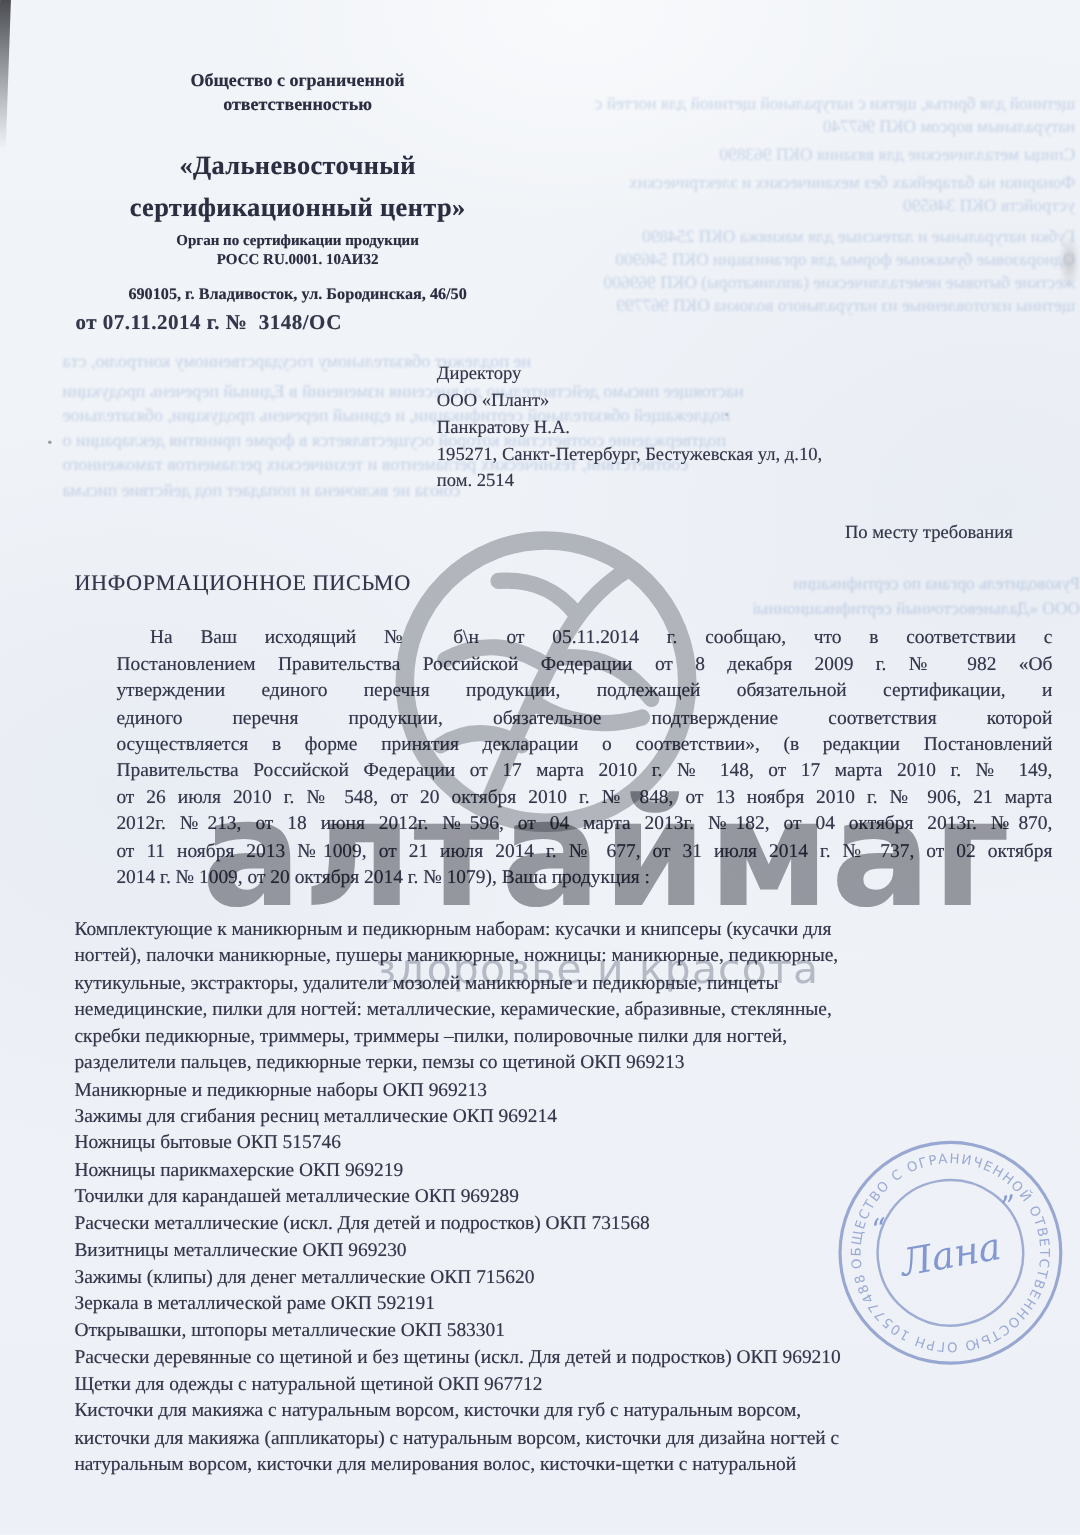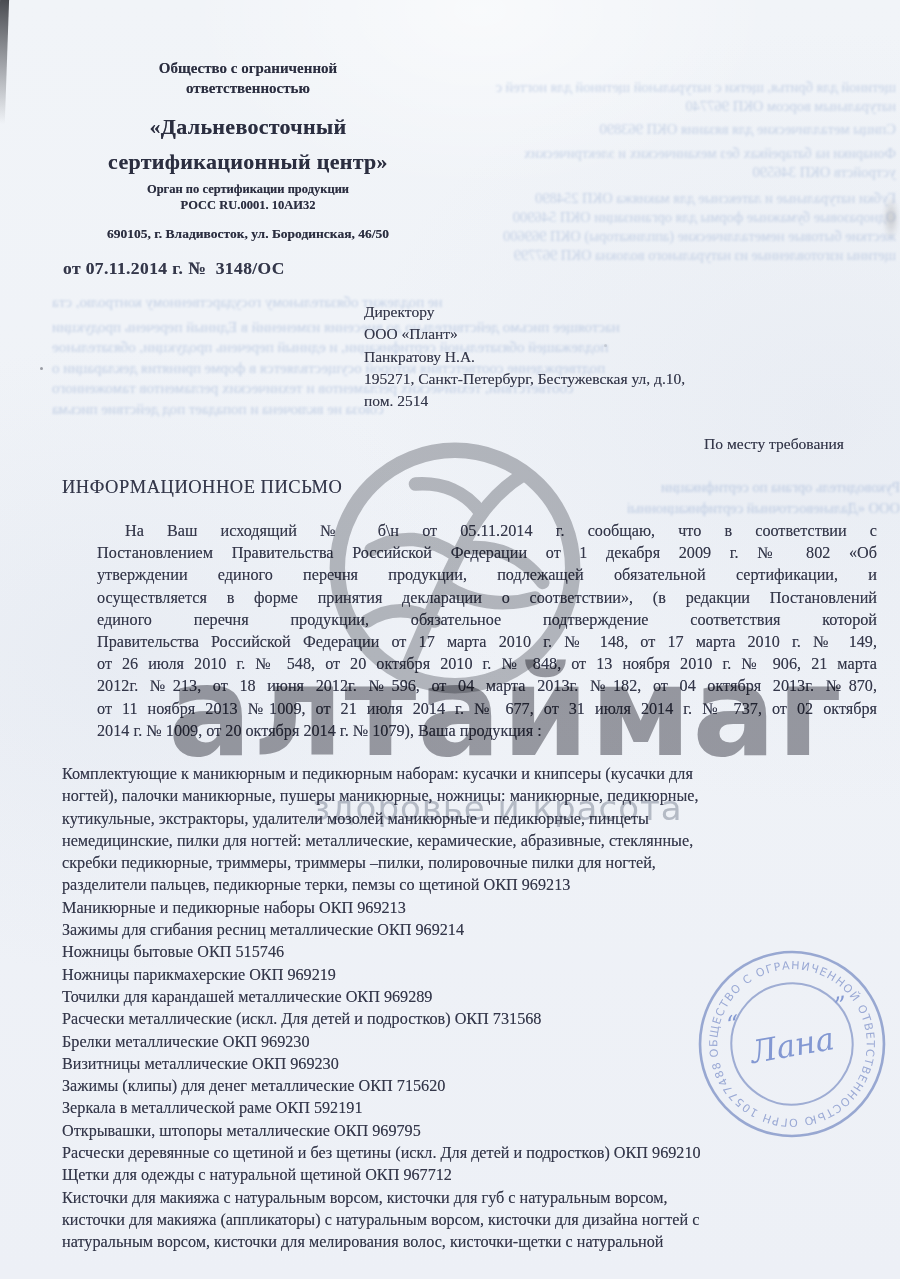--- a/index.html
+++ b/index.html
@@ -23,21 +23,21 @@
   .bleed-tr .bl:nth-child(3){ margin-top:4px; }
   .bleed-tr .bl:nth-child(4){ margin-top:5px; }
   .bleed-tr .bl:nth-child(6){ margin-top:7px; }
   .bleed-ml{ left:52px; top:292px; width:625px; text-align:right; opacity:.42; font-size:15px; line-height:20.5px; }
   .bleed-ml .bl:nth-child(2){ margin-top:4px; }
   .bleed-sig{ left:628px; top:477px; width:272px; text-align:left; opacity:.45; font-size:14.5px; line-height:21px; }
 
   
   .org{ left:64px; top:58px; width:368px; text-align:center; font-weight:bold; color:#2b2e40; text-shadow:0 0 .6px rgba(43,46,64,.5); }
   .org-type{ font-size:15px; line-height:20px; }
-  .org-name{ font-size:22px; line-height:35px; margin-top:11px; letter-spacing:.3px; }
+  .org-name{ font-size:22px; line-height:35px; margin-top:22px; letter-spacing:.3px; }
   .org-role{ font-size:12.5px; line-height:16px; margin-top:2px; }
   .org-addr{ font-size:13.5px; margin-top:13px; }
   .ref-line{ left:63px; top:258px; font-size:17.5px; font-weight:bold; white-space:pre; letter-spacing:.4px; }
 
   
   .recipient{ right:56px; top:301px; width:480px; text-align:left; font-size:15.5px; line-height:22.3px; }
   .delivery-note{ right:56px; top:435px; font-size:15.5px;margin-left:38px; }
 
   
   .title{ left:62px; top:477px; width:780px; text-align:left; font-size:18.5px; letter-spacing:.5px; }
@@ -123,49 +123,48 @@
   <div>Панкратову Н.А.</div>
   <div>195271, Санкт-Петербург, Бестужевская ул, д.10,</div>
   <div>пом. 2514</div>
 </div>
 <div class="abs delivery-note ink">По месту требования</div>
 
 <div class="abs title ink">ИНФОРМАЦИОННОЕ ПИСЬМО</div>
 
 <div class="abs paragraph ink">
   <div class="jline first">На Ваш исходящий № б\н от 05.11.2014 г. сообщаю, что в соответствии с</div>
-  <div class="jline">Постановлением Правительства Российской Федерации от 1 декабря 2009 г. № 802 «Об</div>
+  <div class="jline">Постановлением Правительства Российской Федерации от 8 декабря 2009 г. № 982 «Об</div>
   <div class="jline">утверждении единого перечня продукции, подлежащей обязательной сертификации, и</div>
+  <div class="jline">единого перечня продукции, обязательное подтверждение соответствия которой</div>
   <div class="jline">осуществляется в форме принятия декларации о соответствии», (в редакции Постановлений</div>
-  <div class="jline">единого перечня продукции, обязательное подтверждение соответствия которой</div>
   <div class="jline">Правительства Российской Федерации от 17 марта 2010 г. № 148, от 17 марта 2010 г. № 149,</div>
   <div class="jline">от 26 июля 2010 г. № 548, от 20 октября 2010 г. № 848, от 13 ноября 2010 г. № 906, 21 марта</div>
   <div class="jline">2012г. №213, от 18 июня 2012г. №596, от 04 марта 2013г. №182, от 04 октября 2013г. №870,</div>
   <div class="jline">от 11 ноября 2013 №1009, от 21 июля 2014 г. № 677, от 31 июля 2014 г. № 737, от 02 октября</div>
   <div class="jline last">2014 г. № 1009, от 20 октября 2014 г. № 1079), Ваша продукция :</div>
 </div>
 
 <div class="abs products ink">
   <div class="pline">Комплектующие к маникюрным и педикюрным наборам: кусачки и книпсеры (кусачки для</div>
   <div class="pline">ногтей), палочки маникюрные, пушеры маникюрные, ножницы: маникюрные, педикюрные,</div>
   <div class="pline">кутикульные, экстракторы, удалители мозолей маникюрные и педикюрные, пинцеты</div>
   <div class="pline">немедицинские, пилки для ногтей: металлические, керамические, абразивные, стеклянные,</div>
   <div class="pline">скребки педикюрные, триммеры, триммеры –пилки, полировочные пилки для ногтей,</div>
   <div class="pline">разделители пальцев, педикюрные терки, пемзы со щетиной ОКП 969213</div>
   <div class="pline">Маникюрные и педикюрные наборы ОКП 969213</div>
   <div class="pline">Зажимы для сгибания ресниц металлические ОКП 969214</div>
   <div class="pline">Ножницы бытовые ОКП 515746</div>
   <div class="pline">Ножницы парикмахерские ОКП 969219</div>
   <div class="pline">Точилки для карандашей металлические ОКП 969289</div>
   <div class="pline">Расчески металлические (искл. Для детей и подростков) ОКП 731568</div>
-  <div class="pline">Брелки металлические ОКП 969230</div>
   <div class="pline">Визитницы металлические ОКП 969230</div>
   <div class="pline">Зажимы (клипы) для денег металлические ОКП 715620</div>
   <div class="pline">Зеркала в металлической раме ОКП 592191</div>
-  <div class="pline">Открывашки, штопоры металлические ОКП 969795</div>
+  <div class="pline">Открывашки, штопоры металлические ОКП 583301</div>
   <div class="pline">Расчески деревянные со щетиной и без щетины (искл. Для детей и подростков) ОКП 969210</div>
   <div class="pline">Щетки для одежды с натуральной щетиной ОКП 967712</div>
   <div class="pline">Кисточки для макияжа с натуральным ворсом, кисточки для губ с натуральным ворсом,</div>
   <div class="pline">кисточки для макияжа (аппликаторы) с натуральным ворсом, кисточки для дизайна ногтей с</div>
   <div class="pline">натуральным ворсом, кисточки для мелирования волос, кисточки-щетки с натуральной</div>
 </div>
 
 <svg class="abs wm-logo" viewBox="0 0 282 282">
   <g fill="none" stroke="#96979c" stroke-linecap="round">
     <circle cx="141" cy="141" r="122" stroke-width="16"></circle>

